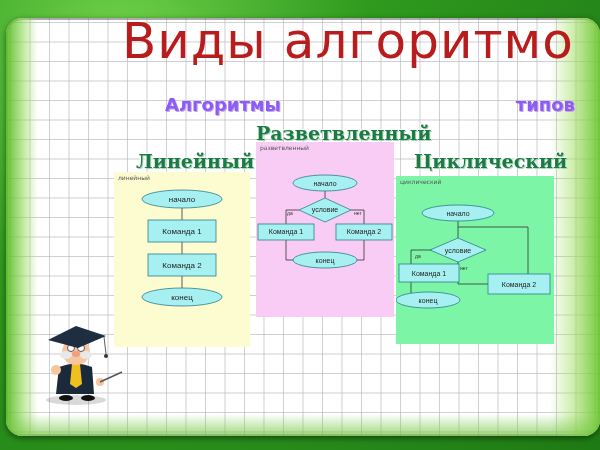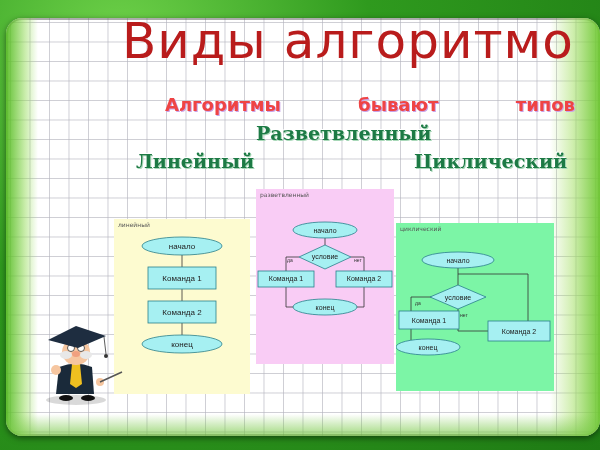--- a/index.html
+++ b/index.html
@@ -36,51 +36,50 @@
   }
   .title {
     position: absolute; left: 122px; top: 12px;
     font-family: "DejaVu Sans", sans-serif;
     font-size: 50px; color: #b91c1c; white-space: nowrap; letter-spacing: 1px;
   }
   .subtitle {
     position: absolute; left: 165px; top: 94px; width: 410px;
     display: flex; justify-content: space-between;
     font-family: "DejaVu Sans", sans-serif; font-weight: bold;
-    font-size: 18px; color: #ef4444;
+    font-size: 18px; color: #8b5cf6;
     text-shadow: 1px 1px 0 #c9a2e8;
   }
   .type-label {
     position: absolute; font-family: "DejaVu Serif", serif; font-weight: bold;
     font-size: 19px; color: #1d7a45;
     text-shadow: 1px 1px 0 #a8d8b8, -1px -1px 0 #ffffff;
     white-space: nowrap;
   }
-  .panel { position: absolute; margin-top: 47px; }
+  .panel { position: absolute; }
   .panel-caption { position: absolute; left: 4px; top: 2px; font-size: 6px; color: #555; }
   .panel-linear { left: 114px; top: 172px; width: 136px; height: 175px; background: #fdfbd0; }
   .panel-branch { left: 256px; top: 142px; width: 138px; height: 175px; background: #f9ccf5; }
   .panel-cycle { left: 396px; top: 176px; width: 158px; height: 168px; background: #7cf5a6; }
   svg text { font-family: "Liberation Sans", sans-serif; }
   .mascot { position: absolute; left: 34px; top: 312px; width: 90px; height: 95px; }
 </style>
 </head>
 <body>
 
 <div class="slide">
   <div class="leaf-left"></div>
   <div class="leaf-right"></div>
   <div class="bottom-grass"></div>
 </div>
 
 <div class="title">Виды алгоритмо</div>
 
 <div class="subtitle">
   <span>Алгоритмы</span>
-  <span>бывают</span>
   <span>типов</span>
 </div>
 
 <div class="type-label" style="left:136px; top:150px;">Линейный</div>
 <div class="type-label" style="left:256px; top:122px;">Разветвленный</div>
 <div class="type-label" style="left:414px; top:150px;">Циклический</div>
 
 <div class="panel panel-linear">
   <span class="panel-caption">линейный</span>
   <svg width="136" height="175" viewBox="0 0 136 175">

